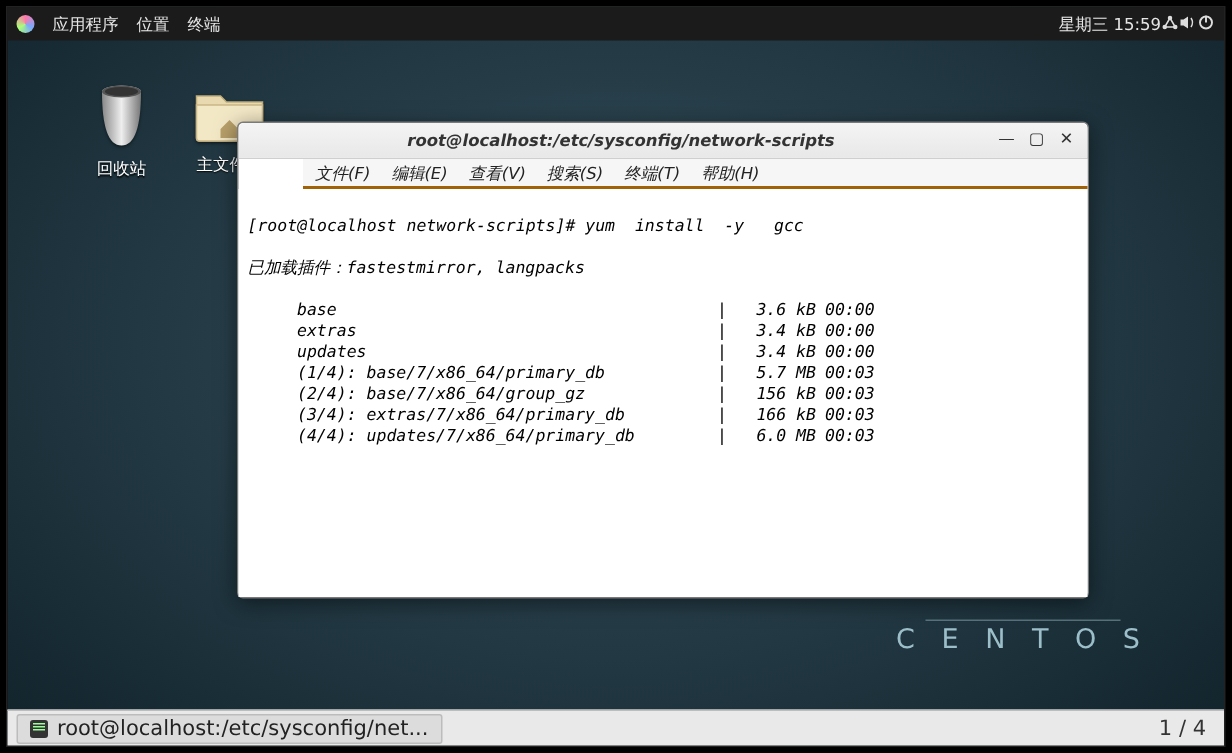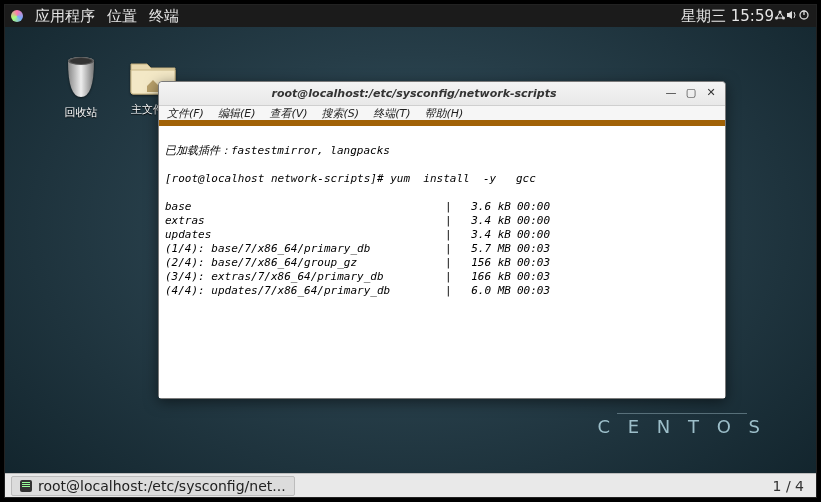--- a/index.html
+++ b/index.html
@@ -10,21 +10,21 @@
   }
   .screen {
     position: absolute; left: 4px; top: 4px; right: 4px; bottom: 4px;
     background: radial-gradient(ellipse at 50% 45%, #3a5a68 0%, #263d48 45%, #11232b 100%);
     border: 1px solid #222;
   }
   
   .top-panel {
     position: absolute; top: 0; left: 0; right: 0; height: 22px;
     background: #1b1b1b; color: #e6e6e6; display: flex;
-    align-items: center; font-size: 15px; padding: 0 6px;
+    align-items: center; font-size: 11px; padding: 0 6px;
   }
   .top-panel .left { display: flex; align-items: center; gap: 12px; }
   .top-panel .right { margin-left: auto; display: flex; align-items: center; }
   .app-icon { width: 12px; height: 12px; border-radius: 50%;
     background: conic-gradient(#f7a 0deg, #7af 120deg, #af7 240deg, #f7a 360deg); }
   
   .desktop-icons { position: absolute; top: 48px; left: 56px; display: flex; flex-direction: row; gap: 28px; align-items: center; }
   .d-icon { display: flex; flex-direction: column; align-items: center; gap: 6px; color: #fff; font-size: 11px; text-shadow: 0 1px 1px #000; cursor: pointer; }
   .trash svg, .home svg { filter: drop-shadow(0 1px 1px rgba(0,0,0,.5)); }
   
@@ -42,31 +42,31 @@
   }
   .titlebar {
     height: 24px; background: linear-gradient(#f4f4f4,#e8e8e8);
     display: flex; align-items: center; padding: 0 6px;
     border-bottom: 1px solid #cfcfcf; border-radius: 4px 4px 0 0; font-size: 11px;
   }
   .titlebar .title { flex: 1; text-align: center; font-weight: bold; color: #333; }
   .win-controls { display: flex; gap: 4px; }
   .win-btn { width: 16px; height: 14px; font-size: 11px; line-height: 12px;
     text-align: center; color: #333; cursor: pointer; }
-  .menubar { height: 20px; background: #f6f6f6; border-bottom: 6px solid #a16207;
-    display: flex; align-items: center; gap: 14px; padding: 0 8px; font-size: 11px; color: #222; }
+  .menubar { height: 20px; background: #f6f6f6; border-bottom: 2px solid #a16207;
+    display: flex; align-items: center; gap: 14px; padding: 0 8px; font-size: 11px; color: #222; margin-left: 43px; }
   .menubar span { cursor: pointer; }
   .term {
     flex: 1; background: #fff; color: #000;
     font-family: "DejaVu Sans Mono","Liberation Mono",monospace;
     font-size: 11px; line-height: 14px; padding: 4px 6px;
     white-space: pre; overflow: hidden;
   }
   .term-row { display: flex; }
-  .term-row .c1 { width: 280px; }
+  .term-row .c1 { width: 280px; margin-left: 33px; }
   .term-row .c2 { width: 12px; }
   .term-row .c3 { width: 60px; text-align: right; padding-right: 6px;}
   .term-row .c4 { width: 50px; text-align: left;}
   
   .taskbar {
     position: absolute; left: 0; right: 0; bottom: 0; height: 24px;
     background: #e9e9e9; border-top: 1px solid #bdbdbd;
     display: flex; align-items: center; font-size: 14px; padding: 0 6px;
   }
   .task-item { display: flex; align-items: center; gap: 6px; background: #dcdcdc;
@@ -150,22 +150,22 @@
     </div>
     <div class="menubar">
       <span>文件(F)</span>
       <span>编辑(E)</span>
       <span>查看(V)</span>
       <span>搜索(S)</span>
       <span>终端(T)</span>
       <span>帮助(H)</span>
     </div>
     <div class="term">
+<div>[root@localhost network-scripts]# yum  install  -y   gcc</div>
 <div>已加载插件：fastestmirror, langpacks</div>
-<div>[root@localhost network-scripts]# yum  install  -y   gcc</div>
 <div id="term-rows"><div class="term-row"><span class="c1">base</span><span class="c2">|</span><span class="c3">3.6 kB</span><span class="c4">00:00</span></div><div class="term-row"><span class="c1">extras</span><span class="c2">|</span><span class="c3">3.4 kB</span><span class="c4">00:00</span></div><div class="term-row"><span class="c1">updates</span><span class="c2">|</span><span class="c3">3.4 kB</span><span class="c4">00:00</span></div><div class="term-row"><span class="c1">(1/4): base/7/x86_64/primary_db</span><span class="c2">|</span><span class="c3">5.7 MB</span><span class="c4">00:03</span></div><div class="term-row"><span class="c1">(2/4): base/7/x86_64/group_gz</span><span class="c2">|</span><span class="c3">156 kB</span><span class="c4">00:03</span></div><div class="term-row"><span class="c1">(3/4): extras/7/x86_64/primary_db</span><span class="c2">|</span><span class="c3">166 kB</span><span class="c4">00:03</span></div><div class="term-row"><span class="c1">(4/4): updates/7/x86_64/primary_db</span><span class="c2">|</span><span class="c3">6.0 MB</span><span class="c4">00:03</span></div></div>
     </div>
   </div>
 
   <div class="taskbar">
     <div class="task-item">
       <span class="task-icon"></span>
       <span>root@localhost:/etc/sysconfig/net...</span>
     </div>
     <div class="ws">1 / 4</div>

